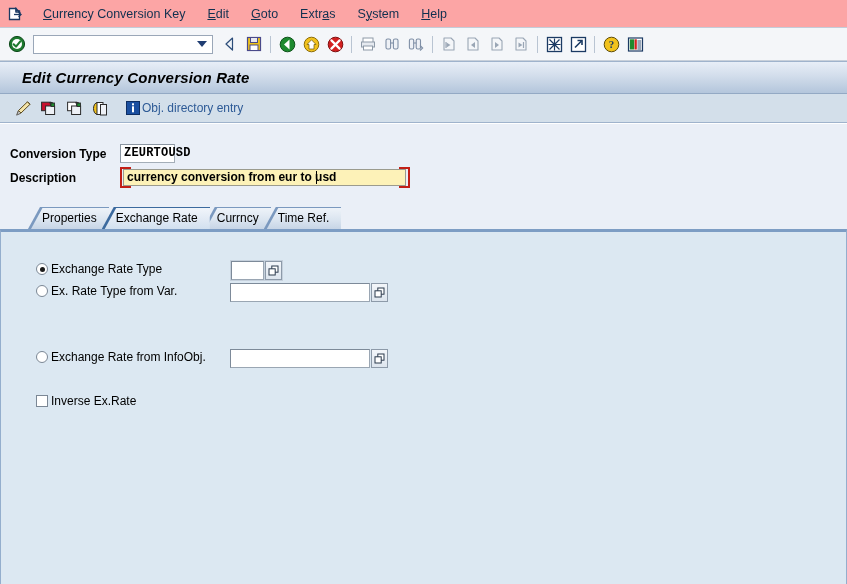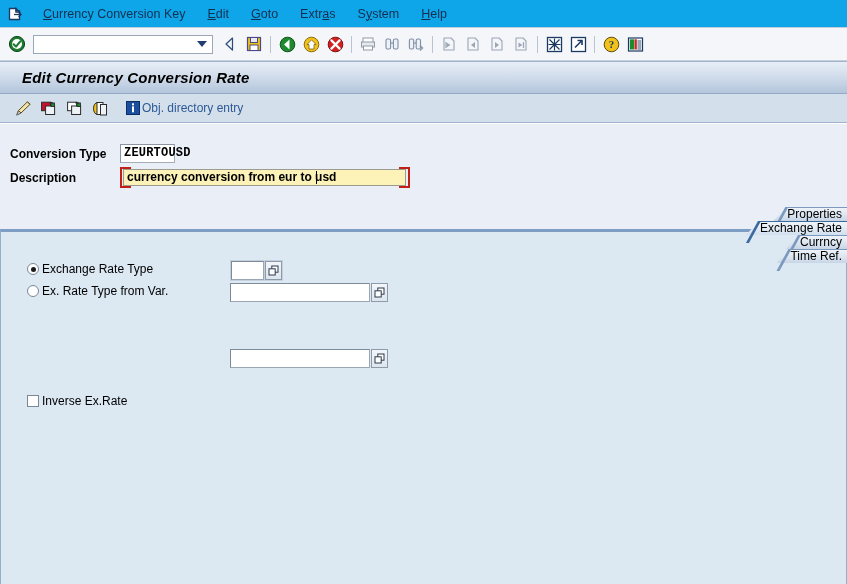--- a/index.html
+++ b/index.html
@@ -14,21 +14,21 @@
     font-family: "Liberation Sans", sans-serif;
     font-size: 12px;
     color: #000000;
     position: relative;
     -webkit-font-smoothing: none;
   }
 
   
   .menubar {
     height: 28px;
-    background: #0ea5e9;
+    background: #fca5a5;
     border-bottom: 1px solid #c3ccd9;
     display: flex;
     align-items: center;
     padding-left: 4px;
     box-sizing: border-box;
   }
   .sys-icon {
     width: 22px;
     height: 20px;
     display: flex;
@@ -218,21 +218,20 @@
     left: 0; right: 0;
     top: 83px;
     bottom: 0;
   }
   .tabrow {
     position: relative;
     height: 22px;
     display: flex;
     align-items: flex-end;
     padding-left: 28px;
-    flex-direction: column;
   }
   .tab {
     position: relative;
     height: 22px;
     display: flex;
     align-items: center;
     font-size: 12px;
     color: #000;
     padding: 0 4px 0 10px;
     margin-right: -7px;
@@ -294,21 +293,21 @@
     border-left: 1px solid #94aecd;
     border-right: 1px solid #94aecd;
     box-sizing: border-box;
   }
 
   
   .ctlrow {
     display: flex;
     align-items: center;
     position: absolute;
-    left: 26px;
+    left: 35px;
   }
   .radio {
     width: 12px; height: 12px;
     border-radius: 50%;
     background: #ffffff;
     border: 1px solid #7b8795;
     box-sizing: border-box;
     margin-right: 3px;
     position: relative;
     flex: none;
@@ -657,20 +656,24 @@
           <span class="mcbtn">
             <svg width="12" height="12" viewBox="0 0 12 12">
               <rect x="3.8" y="1" width="6.2" height="6.2" fill="#ffffff" stroke="#2b3a4d" stroke-width="1"></rect>
               <rect x="1" y="3.8" width="6.2" height="6.2" fill="#ffffff" stroke="#2b3a4d" stroke-width="1"></rect>
             </svg>
           </span>
         </span>
       </div>
 
 
+      <div class="ctlrow" style="top:118px;">
+        <span class="radio"></span>
+        <span class="ctl-label">Exchange Rate from InfoObj.</span>
+      </div>
       <div class="inputgrp" style="top:117px; left:229px;">
         <span class="mcwrap" style="background:transparent;padding:0;">
           <span class="txtin" style="width:140px;"></span>
           <span class="mcbtn">
             <svg width="12" height="12" viewBox="0 0 12 12">
               <rect x="3.8" y="1" width="6.2" height="6.2" fill="#ffffff" stroke="#2b3a4d" stroke-width="1"></rect>
               <rect x="1" y="3.8" width="6.2" height="6.2" fill="#ffffff" stroke="#2b3a4d" stroke-width="1"></rect>
             </svg>
           </span>
         </span>

